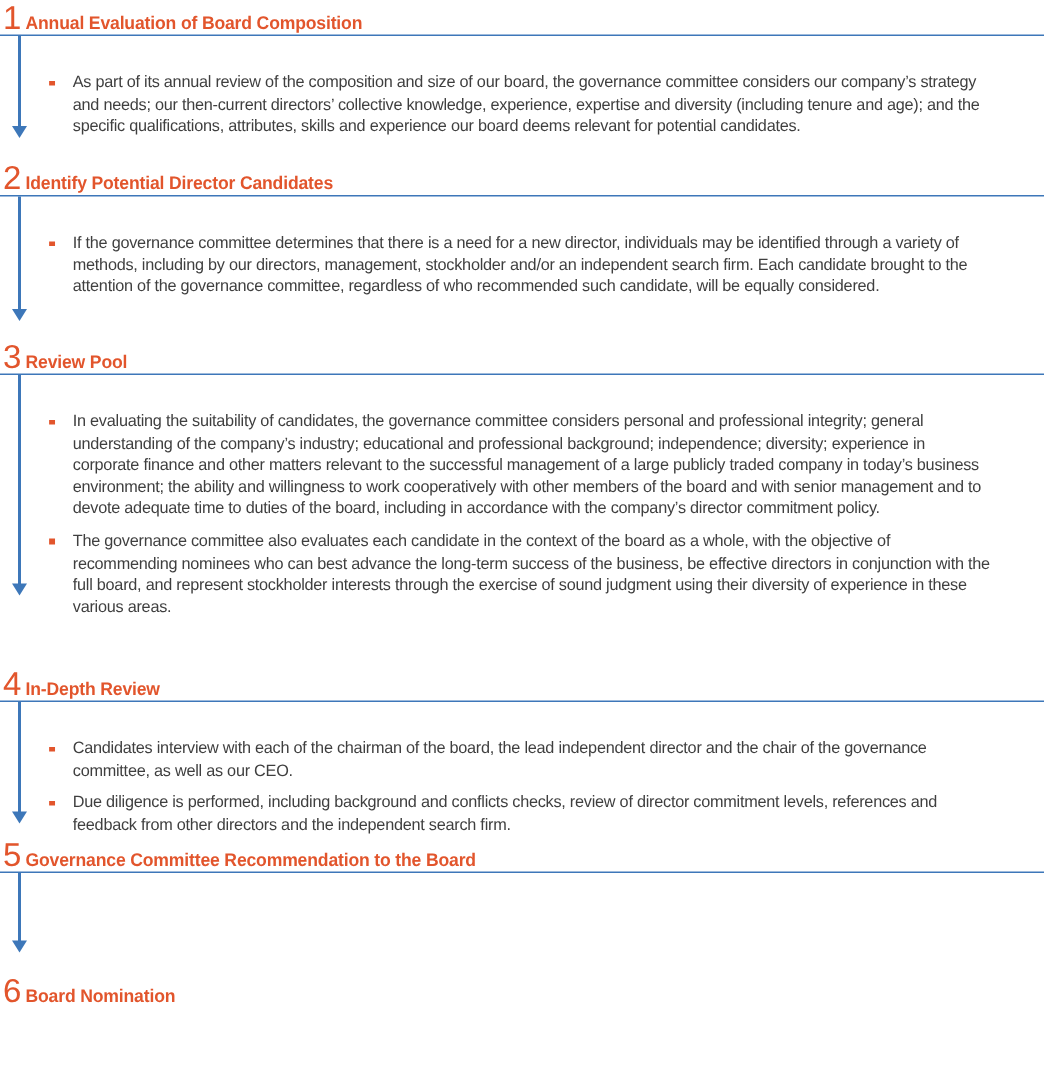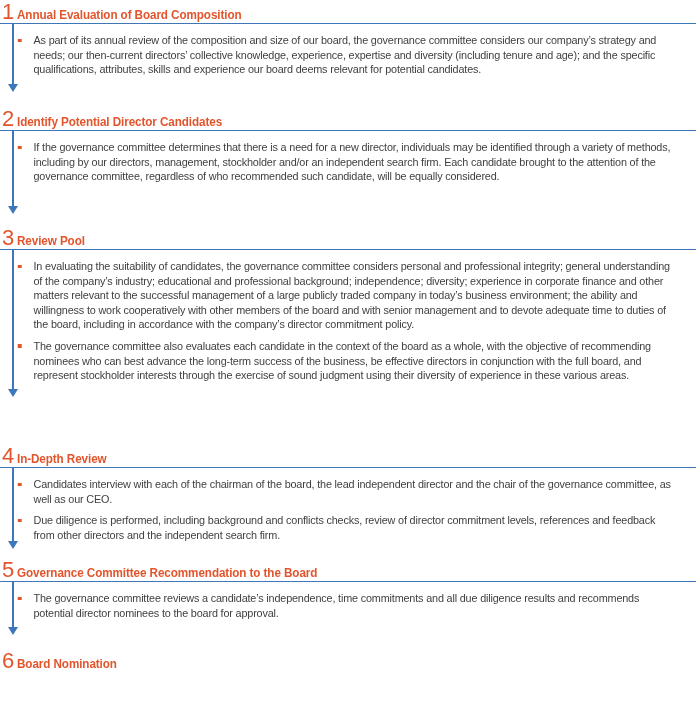--- a/index.html
+++ b/index.html
@@ -80,21 +80,21 @@
     width: 0;
     height: 0;
     border-left: 5px solid transparent;
     border-right: 5px solid transparent;
     border-top: 8px solid #3d77b9;
   }
 
   
   .bullets {
     list-style: none;
-    margin: 1px;
+    margin: 16px;
     padding: 8px 8px 0 0;
   }
   .bullet {
     position: relative;
     padding-left: 33px;
     margin: 0 0 7px 0;
     color: #3f3f3f;
     font-family: "Liberation Sans", sans-serif;
     font-size: 11px;
     line-height: 14.6px;
@@ -188,23 +188,20 @@
   <div class="step" style="height:91px;">
     <div class="step-head" style="padding-top:2px;">
       <span class="step-num">5</span>
       <span class="step-title">Governance Committee Recommendation to the Board</span>
     </div>
     <div class="step-body" style="height:66px;">
       <div class="arrow" style="height:56px;">
         <div class="stem" style="height:47px;"></div>
         <div class="head" style="top:45px;"></div>
       </div>
-      <ul class="bullets">
-        <li class="bullet">The governance committee reviews a candidate’s independence, time commitments and all due diligence results and recommends potential director nominees to the board for approval.</li>
-      </ul>
     </div>
   </div>
 
   <div class="step" style="height:65px;">
     <div class="step-head" style="padding-top:2px;">
       <span class="step-num">6</span>
       <span class="step-title">Board Nomination</span>
     </div>
   </div>
 

